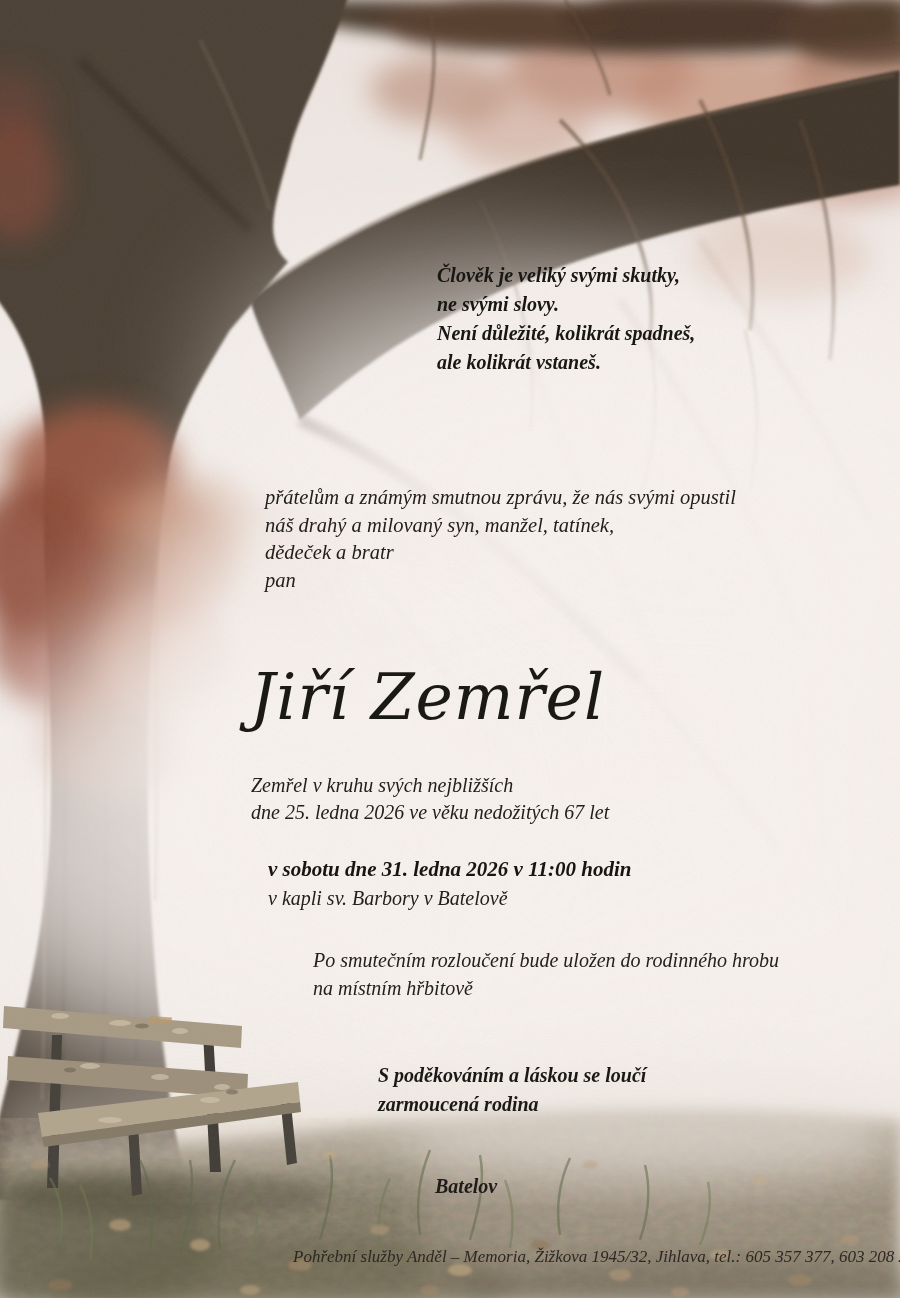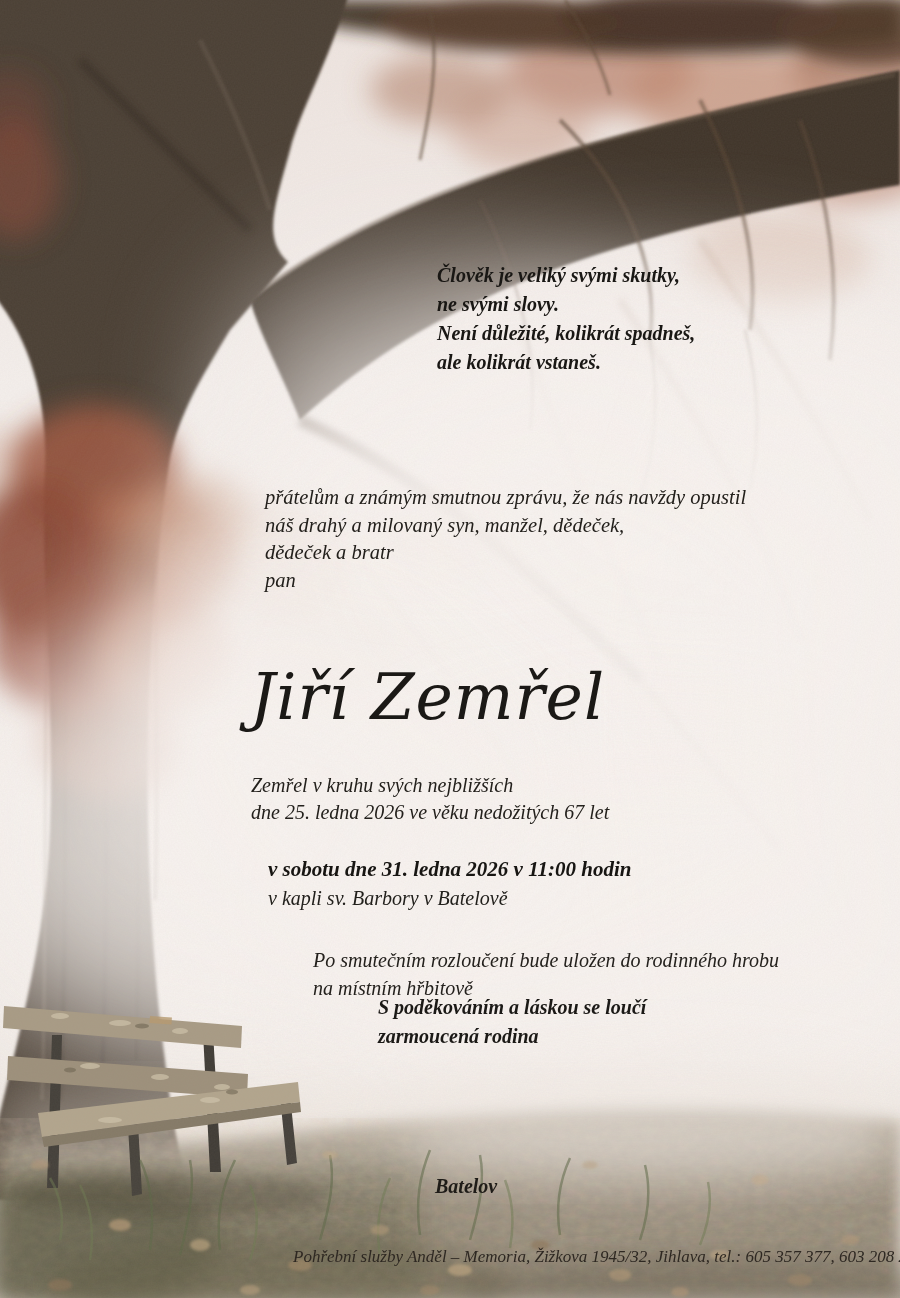--- a/index.html
+++ b/index.html
@@ -14,21 +14,21 @@
     background:radial-gradient(ellipse 120% 115% at 50% 45%, rgba(0,0,0,0) 62%, rgba(90,70,60,0.14) 100%);}
   .txt{position:absolute;white-space:nowrap;}
   .quote{left:437px;top:261px;font-size:20px;line-height:29px;font-style:italic;font-weight:bold;color:#191714;}
   .announce{left:265px;top:484px;font-size:20.5px;line-height:27.5px;font-style:italic;color:#23201c;}
   .name{left:250px;top:656px;font-size:63px;line-height:84px;font-style:italic;font-weight:400;
     font-family:"DejaVu Serif","Liberation Serif",serif;color:#1b1916;letter-spacing:1px;}
   .death{left:251px;top:772px;font-size:20px;line-height:27px;font-style:italic;color:#23201c;}
   .farewell{left:268px;top:855px;font-size:20px;line-height:28.5px;font-style:italic;color:#22201c;}
   .farewell .bold{font-weight:bold;font-size:21px;color:#171512;}
   .burial{left:313px;top:946px;font-size:20px;line-height:28px;font-style:italic;color:#24211d;}
-  .thanks{left:378px;top:993px;font-size:20px;line-height:28.5px;font-style:italic;font-weight:bold;color:#1b1916;}
+  .thanks{left:378px;top:1061px;font-size:20px;line-height:28.5px;font-style:italic;font-weight:bold;color:#1b1916;}
   .place{left:435px;top:1167px;font-size:20px;font-style:italic;font-weight:bold;color:#1f1c18;margin-top:8px;}
   .footer{left:293px;top:1247px;font-size:17px;font-style:italic;color:#2e2822;}
 </style>
 </head>
 <body>
 
 <div class="page">
 
   <svg class="bg" viewBox="0 0 900 1298" xmlns="http://www.w3.org/2000/svg">
     <defs>
@@ -246,22 +246,22 @@
   <div class="vignette"></div>
 
   <div class="txt quote">
     <div>Člověk je veliký svými skutky,</div>
     <div>ne svými slovy.</div>
     <div>Není důležité, kolikrát spadneš,</div>
     <div>ale kolikrát vstaneš.</div>
   </div>
 
   <div class="txt announce">
-    <div>přátelům a známým smutnou zprávu, že nás navždy opustil</div>
-    <div>náš drahý a milovaný syn, manžel, dědeček,</div>
+    <div>přátelům a známým smutnou zprávu, že nás svými opustil</div>
+    <div>náš drahý a milovaný syn, manžel, tatínek,</div>
     <div>dědeček a bratr</div>
     <div>pan</div>
   </div>
 
   <div class="txt name">Jiří Zemřel</div>
 
   <div class="txt death">
     <div>Zemřel v kruhu svých nejbližších</div>
     <div>dne 25. ledna 2026 ve věku nedožitých 67 let</div>
   </div>

